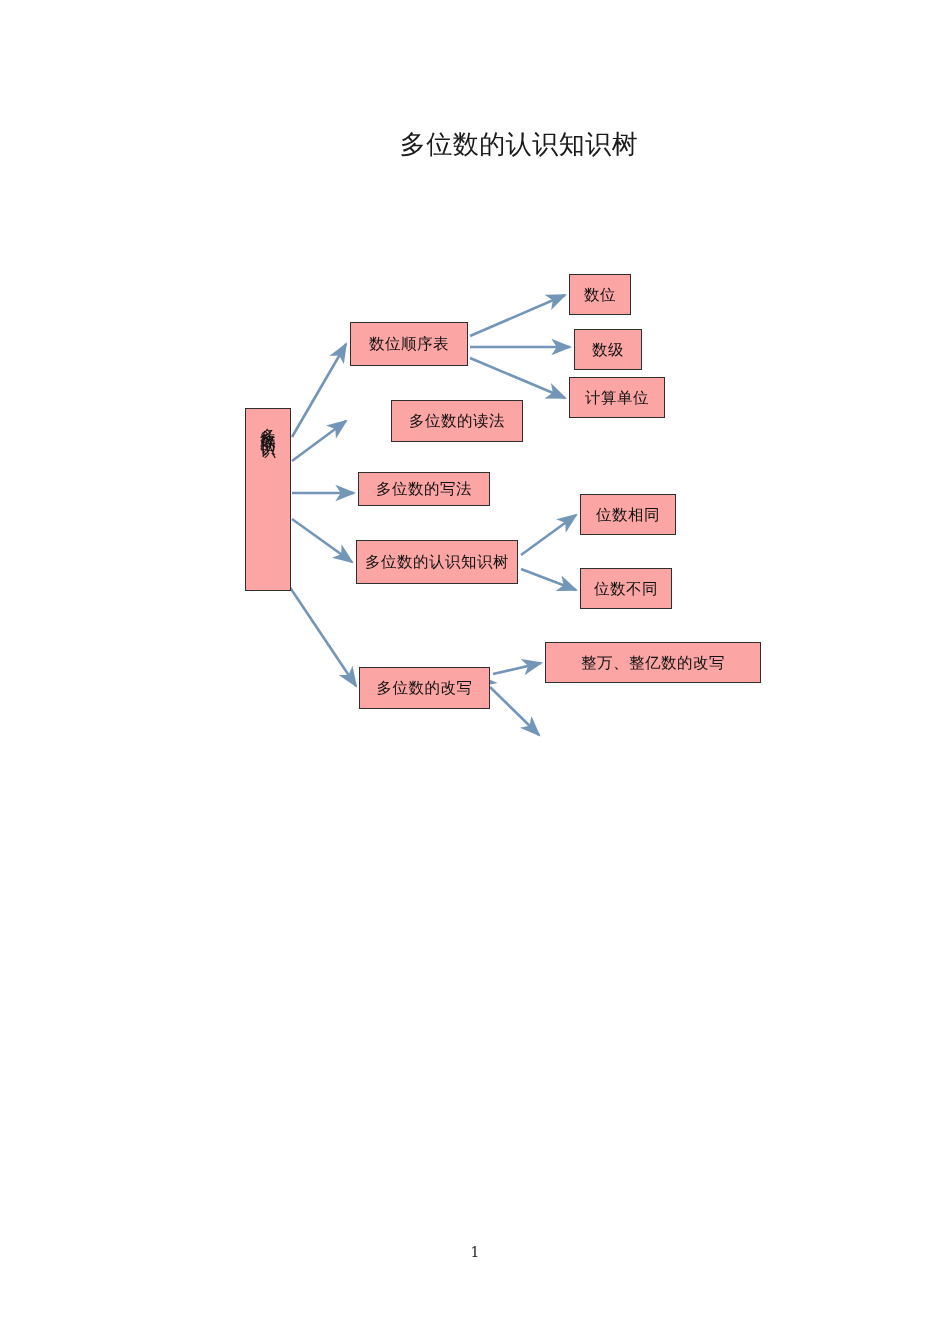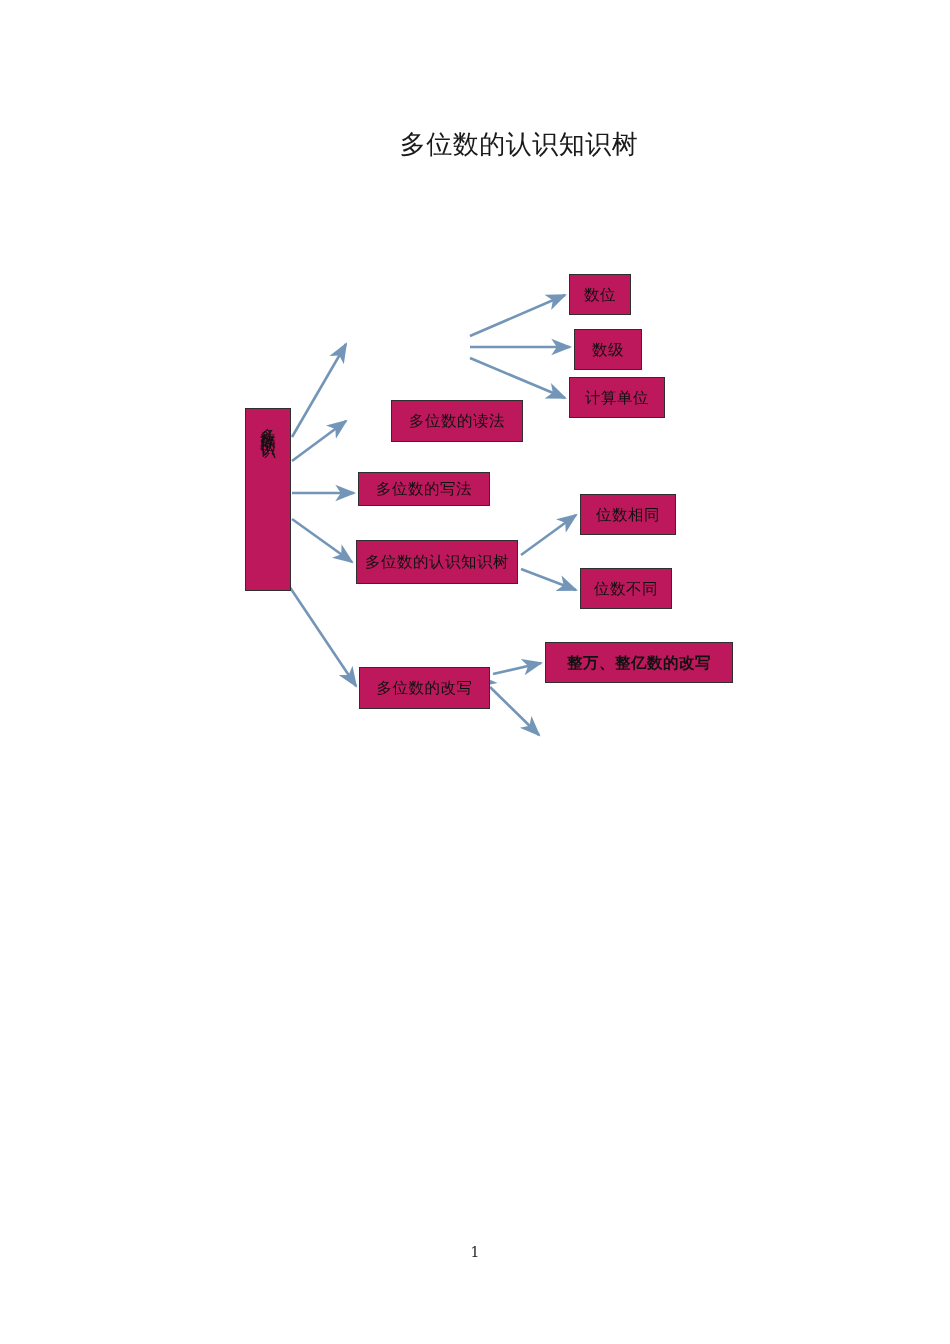--- a/index.html
+++ b/index.html
@@ -45,21 +45,21 @@
     left: 0;
     top: 0;
     width: 950px;
     height: 1344px;
     pointer-events: none;
   }
   .node {
     position: absolute;
     box-sizing: border-box;
     border: 1.2px solid #2f2f2f;
-    background: #be185d;
+    background: #fca5a5;
     display: flex;
     align-items: center;
     justify-content: center;
     font-size: 15.5px;
     line-height: 20px;
     letter-spacing: 0.5px;
     color: #111111;
     white-space: nowrap;
   }
   .node.root {
@@ -121,39 +121,40 @@
 
       <line x1="521" y1="569" x2="576" y2="590" stroke="#7396b8" stroke-width="2.6" marker-end="url(#ah)"></line>
 
       <line x1="493" y1="674" x2="541" y2="663" stroke="#7396b8" stroke-width="2.6" marker-end="url(#ah)"></line>
 
       <line x1="490" y1="687" x2="539" y2="735" stroke="#7396b8" stroke-width="2.6" marker-end="url(#ah)" marker-start="url(#ah-start)"></line>
     </svg>
 
     <div class="node root" style="left:245px; top:408px; width:46px; height:183px;">多位数的认识</div>
 
+    <div class="node" style="left:350px; top:322px; width:118px; height:44px;">数位顺序表</div>
 
     <div class="node" style="left:569px; top:274px; width:62px; height:41px;">数位</div>
 
     <div class="node" style="left:574px; top:329px; width:68px; height:41px;">数级</div>
 
     <div class="node" style="left:569px; top:377px; width:96px; height:41px;">计算单位</div>
 
     <div class="node" style="left:350px; top:400px; width:132px; height:42px;margin-left:41px;">多位数的读法</div>
 
     <div class="node" style="left:358px; top:472px; width:132px; height:34px;">多位数的写法</div>
 
     <div class="node" style="left:356px; top:540px; width:162px; height:44px;">多位数的认识知识树</div>
 
     <div class="node" style="left:580px; top:494px; width:96px; height:41px;">位数相同</div>
 
     <div class="node" style="left:580px; top:568px; width:92px; height:41px;">位数不同</div>
 
     <div class="node" style="left:359px; top:667px; width:131px; height:42px;">多位数的改写</div>
 
-    <div class="node" style="left:545px; top:642px; width:188px; height:41px;font-weight:bold;">整万、整亿数的改写</div>
+    <div class="node" style="left:545px; top:642px; width:216px; height:41px;">整万、整亿数的改写</div>
 
 
   </div>
 
   <div id="page-number">1</div>
 
 </div>
 
 </body></html>

